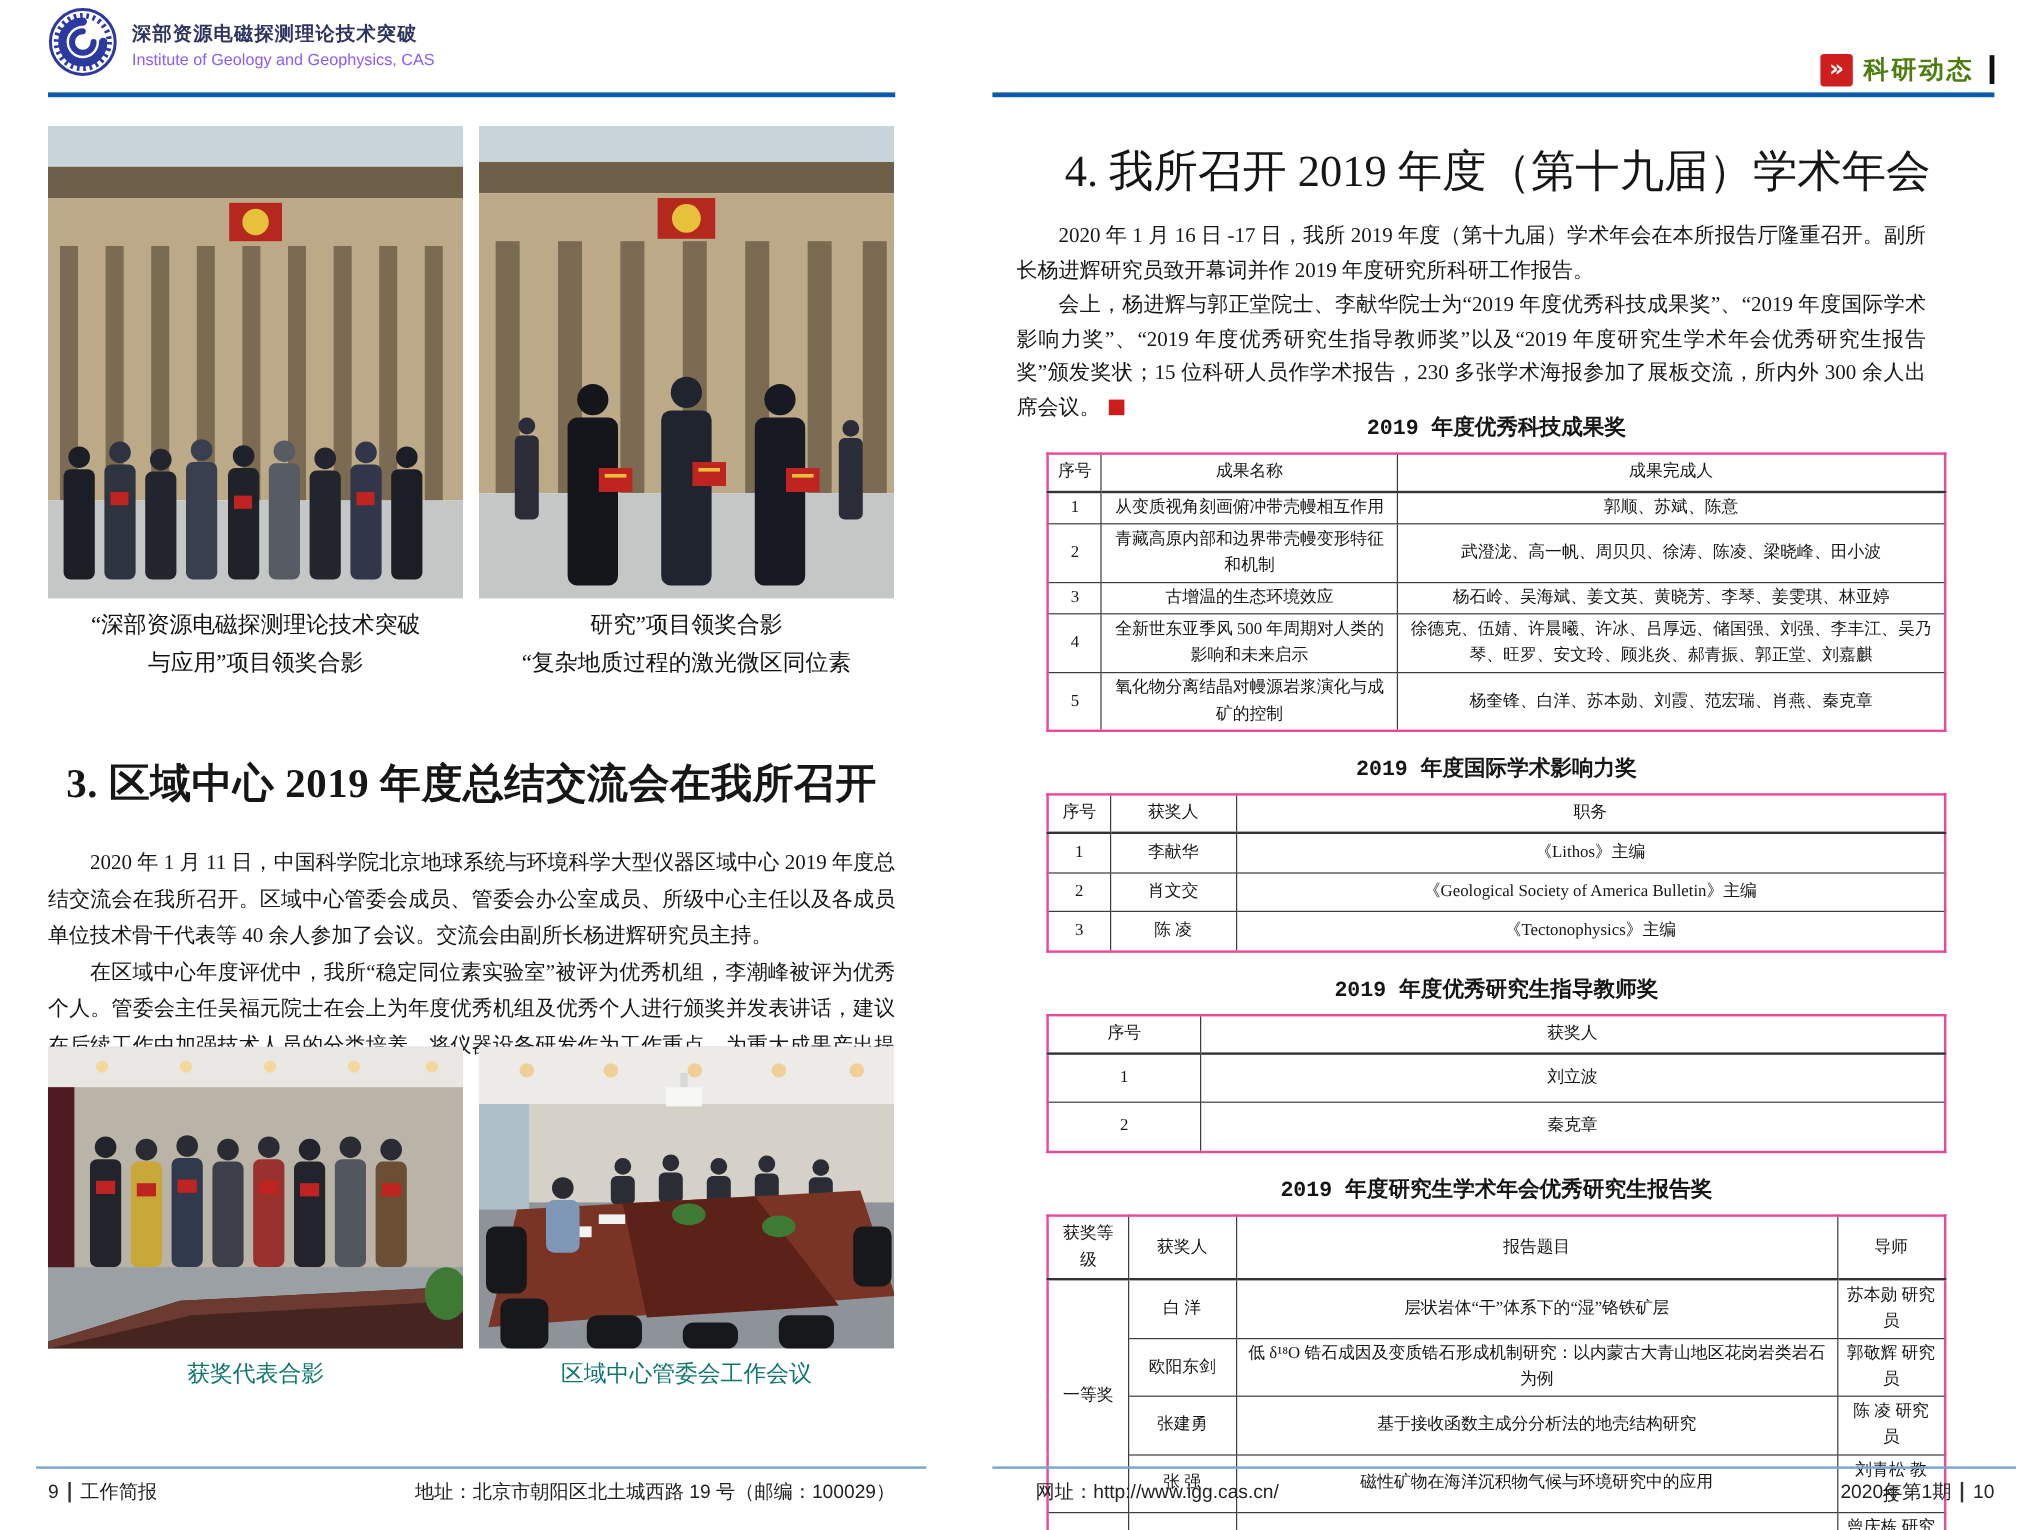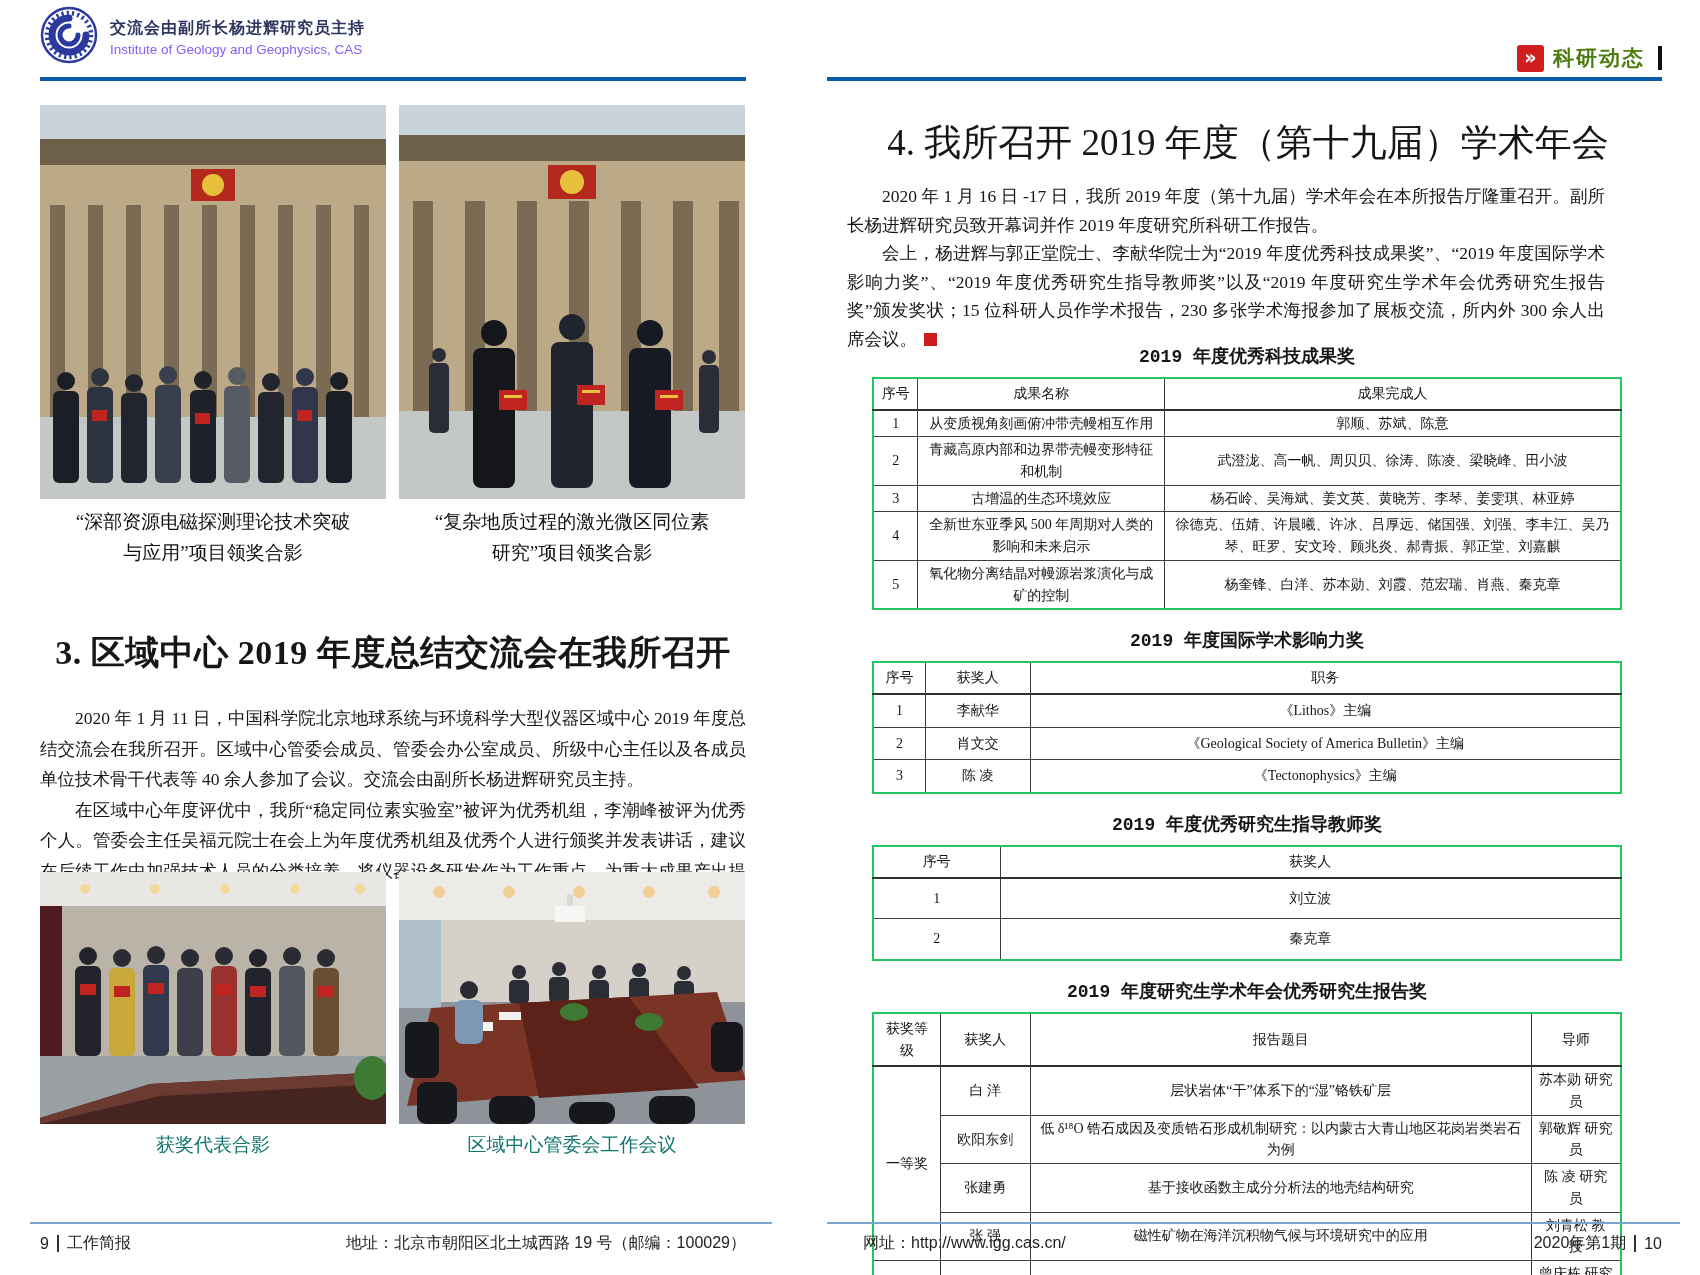--- a/index.html
+++ b/index.html
@@ -36,21 +36,21 @@
   .photo-sm{width:346px;height:252px;overflow:hidden;}
   #captions-bottom{left:40px;top:1132px;width:706px;display:flex;gap:13px;}
   .cap1{width:346px;text-align:center;font-size:19px;color:#0f766e;}
 
   
   #right-heading{left:868px;top:118px;width:760px;text-align:center;font-size:37px;font-weight:normal;white-space:nowrap;}
   #right-paras{left:847px;top:182px;width:758px;font-size:17.5px;line-height:28.5px;text-align:justify;}
   #tables-flow{left:872px;top:340px;width:750px;}
   .tbl-title{text-align:center;font-family:Liberation Mono, monospace;font-weight:bold;font-size:18px;margin:18px 0 9px;}
   .tbl-title:first-child{margin-top:4px;}
-  table.award{width:100%;border-collapse:collapse;font-size:14px;border:2px solid #22c55e;}
+  table.award{width:100%;border-collapse:collapse;font-size:14px;border:2px solid #ec4899;}
   table.award th,table.award td{border:1px solid #3c3c3c;text-align:center;padding:2px 6px;line-height:1.55;font-weight:normal;}
   table.award thead th{border-bottom:2px solid #333;padding:4px 6px;}
   #tbl-1 td{padding:5px 6px;}
   #tbl-2 td{padding:9px 6px;}
   .grade-cell{vertical-align:middle;}
 
   
   .footer-line{height:2px;background:#79a5cd;}
   #fline-left{left:30px;top:1222px;width:742px;}
   #fline-right{left:827px;top:1222px;width:853px;}
@@ -66,21 +66,21 @@
 <div class="abs" id="left-header">
   <span>
     <svg width="58" height="58" viewBox="0 0 58 58">
       <circle cx="29" cy="29" r="27" fill="#ffffff" stroke="#2c3aa0" stroke-width="2.5"></circle>
       <circle cx="29" cy="29" r="22" fill="none" stroke="#2c3aa0" stroke-width="4.5" stroke-dasharray="2.2 3.1"></circle>
       <path d="M46 29 A17 17 0 1 1 29 12" fill="none" stroke="#2c3aa0" stroke-width="7" stroke-linecap="round"></path>
       <path d="M38 29 A9 9 0 1 1 29 20" fill="none" stroke="#2c3aa0" stroke-width="5" stroke-linecap="round"></path>
     </svg>
   </span>
   <span>
-    <div class="brand-cn">交流会由副所长杨进辉研究员主持</div>
+    <div class="brand-cn">深部资源电磁探测理论技术突破</div>
     <div class="brand-en">Institute of Geology and Geophysics, CAS</div>
   </span>
 </div>
 <div class="abs blue-rule" id="rule-left"></div>
 <div class="abs blue-rule" id="rule-right"></div>
 
 <div class="abs" id="section-tag">
   <span class="tag-box">
       <span>»</span>
     </span>
@@ -199,22 +199,22 @@
     </svg>
   </div>
 </div>
 
 <div class="abs" id="captions-top">
   <div class="cap2">
     <div>“深部资源电磁探测理论技术突破</div>
     <div>与应用”项目领奖合影</div>
   </div>
   <div class="cap2">
+    <div>研究”项目领奖合影</div>
     <div>“复杂地质过程的激光微区同位素</div>
-    <div>研究”项目领奖合影</div>
   </div>
 </div>
 
 <div class="abs" id="left-heading">3. 区域中心 2019 年度总结交流会在我所召开</div>
 
 <div class="abs" id="left-paras">
   <div class="para">2020 年 1 月 11 日，中国科学院北京地球系统与环境科学大型仪器区域中心 2019 年度总结交流会在我所召开。区域中心管委会成员、管委会办公室成员、所级中心主任以及各成员单位技术骨干代表等 40 余人参加了会议。交流会由副所长杨进辉研究员主持。</div>
   <div class="para"><span>在区域中心年度评优中，我所“稳定同位素实验室”被评为优秀机组，李潮峰被评为优秀个人。管委会主任吴福元院士在会上为年度优秀机组及优秀个人进行颁奖并发表讲话，建议在后续工作中加强技术人员的分类培养，将仪器设备研发作为工作重点，为重大成果产出提供关键技术支撑。</span><span class="end-mark"></span></div>
 </div>
 

